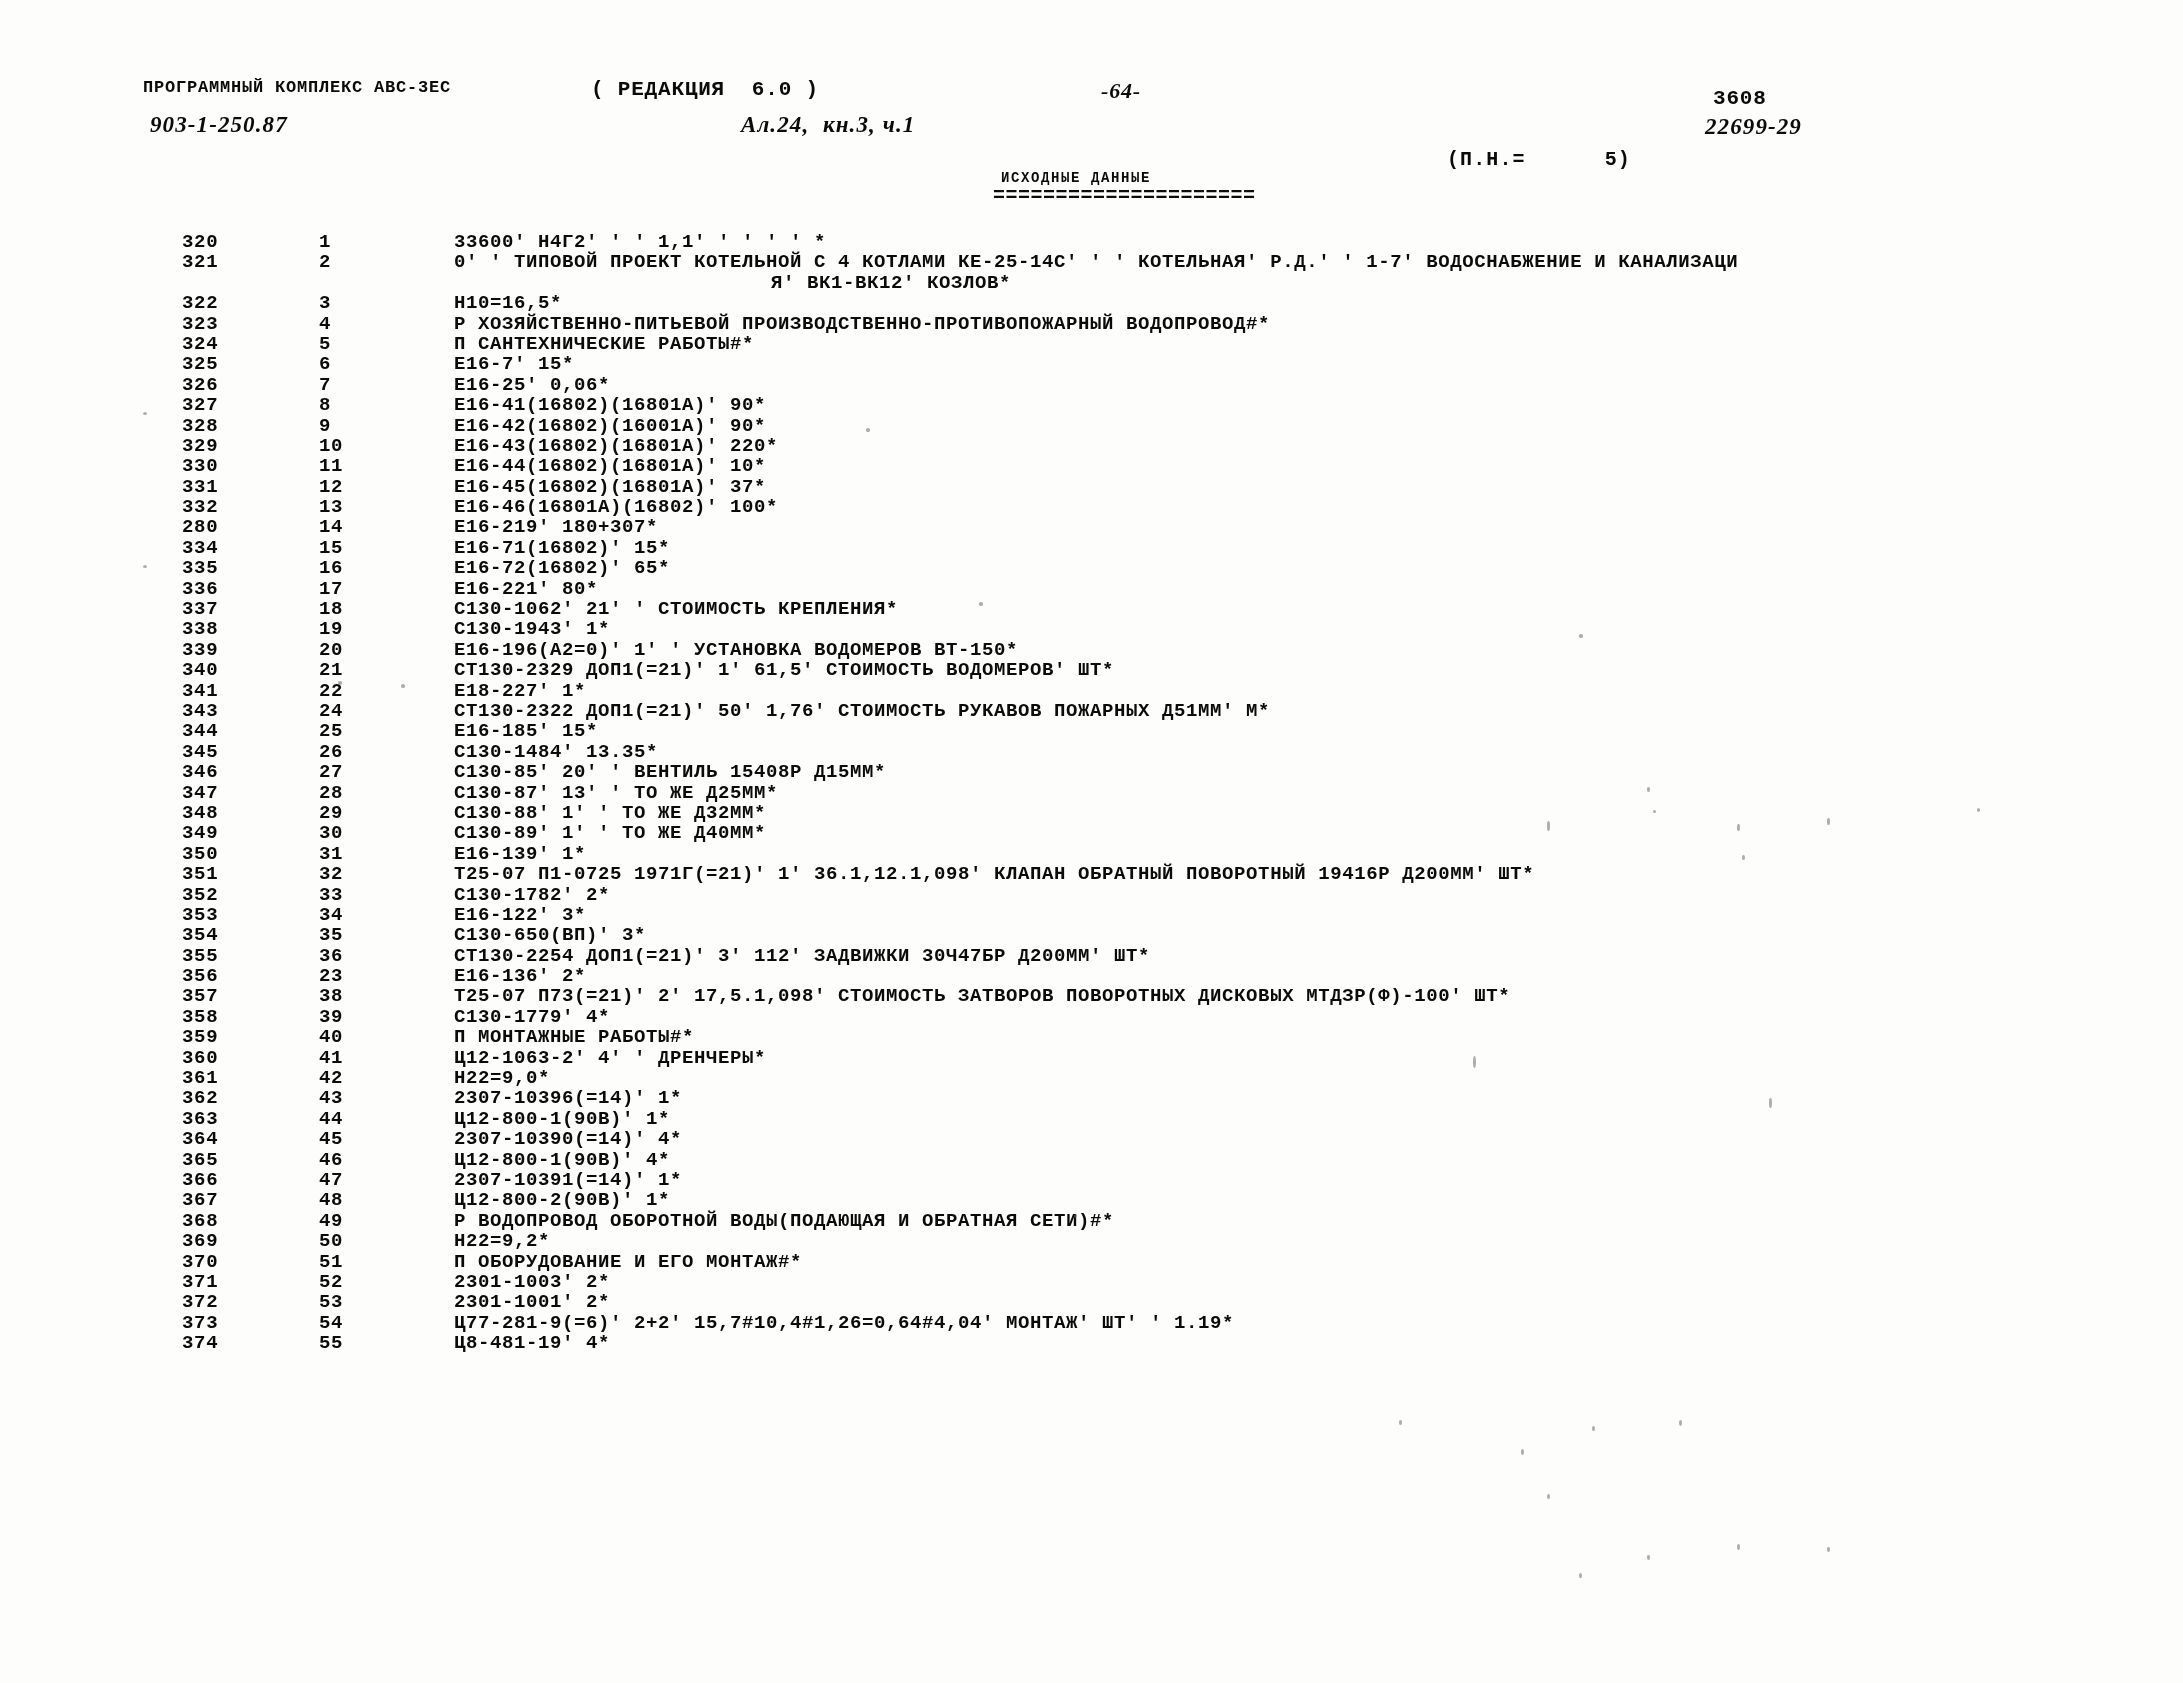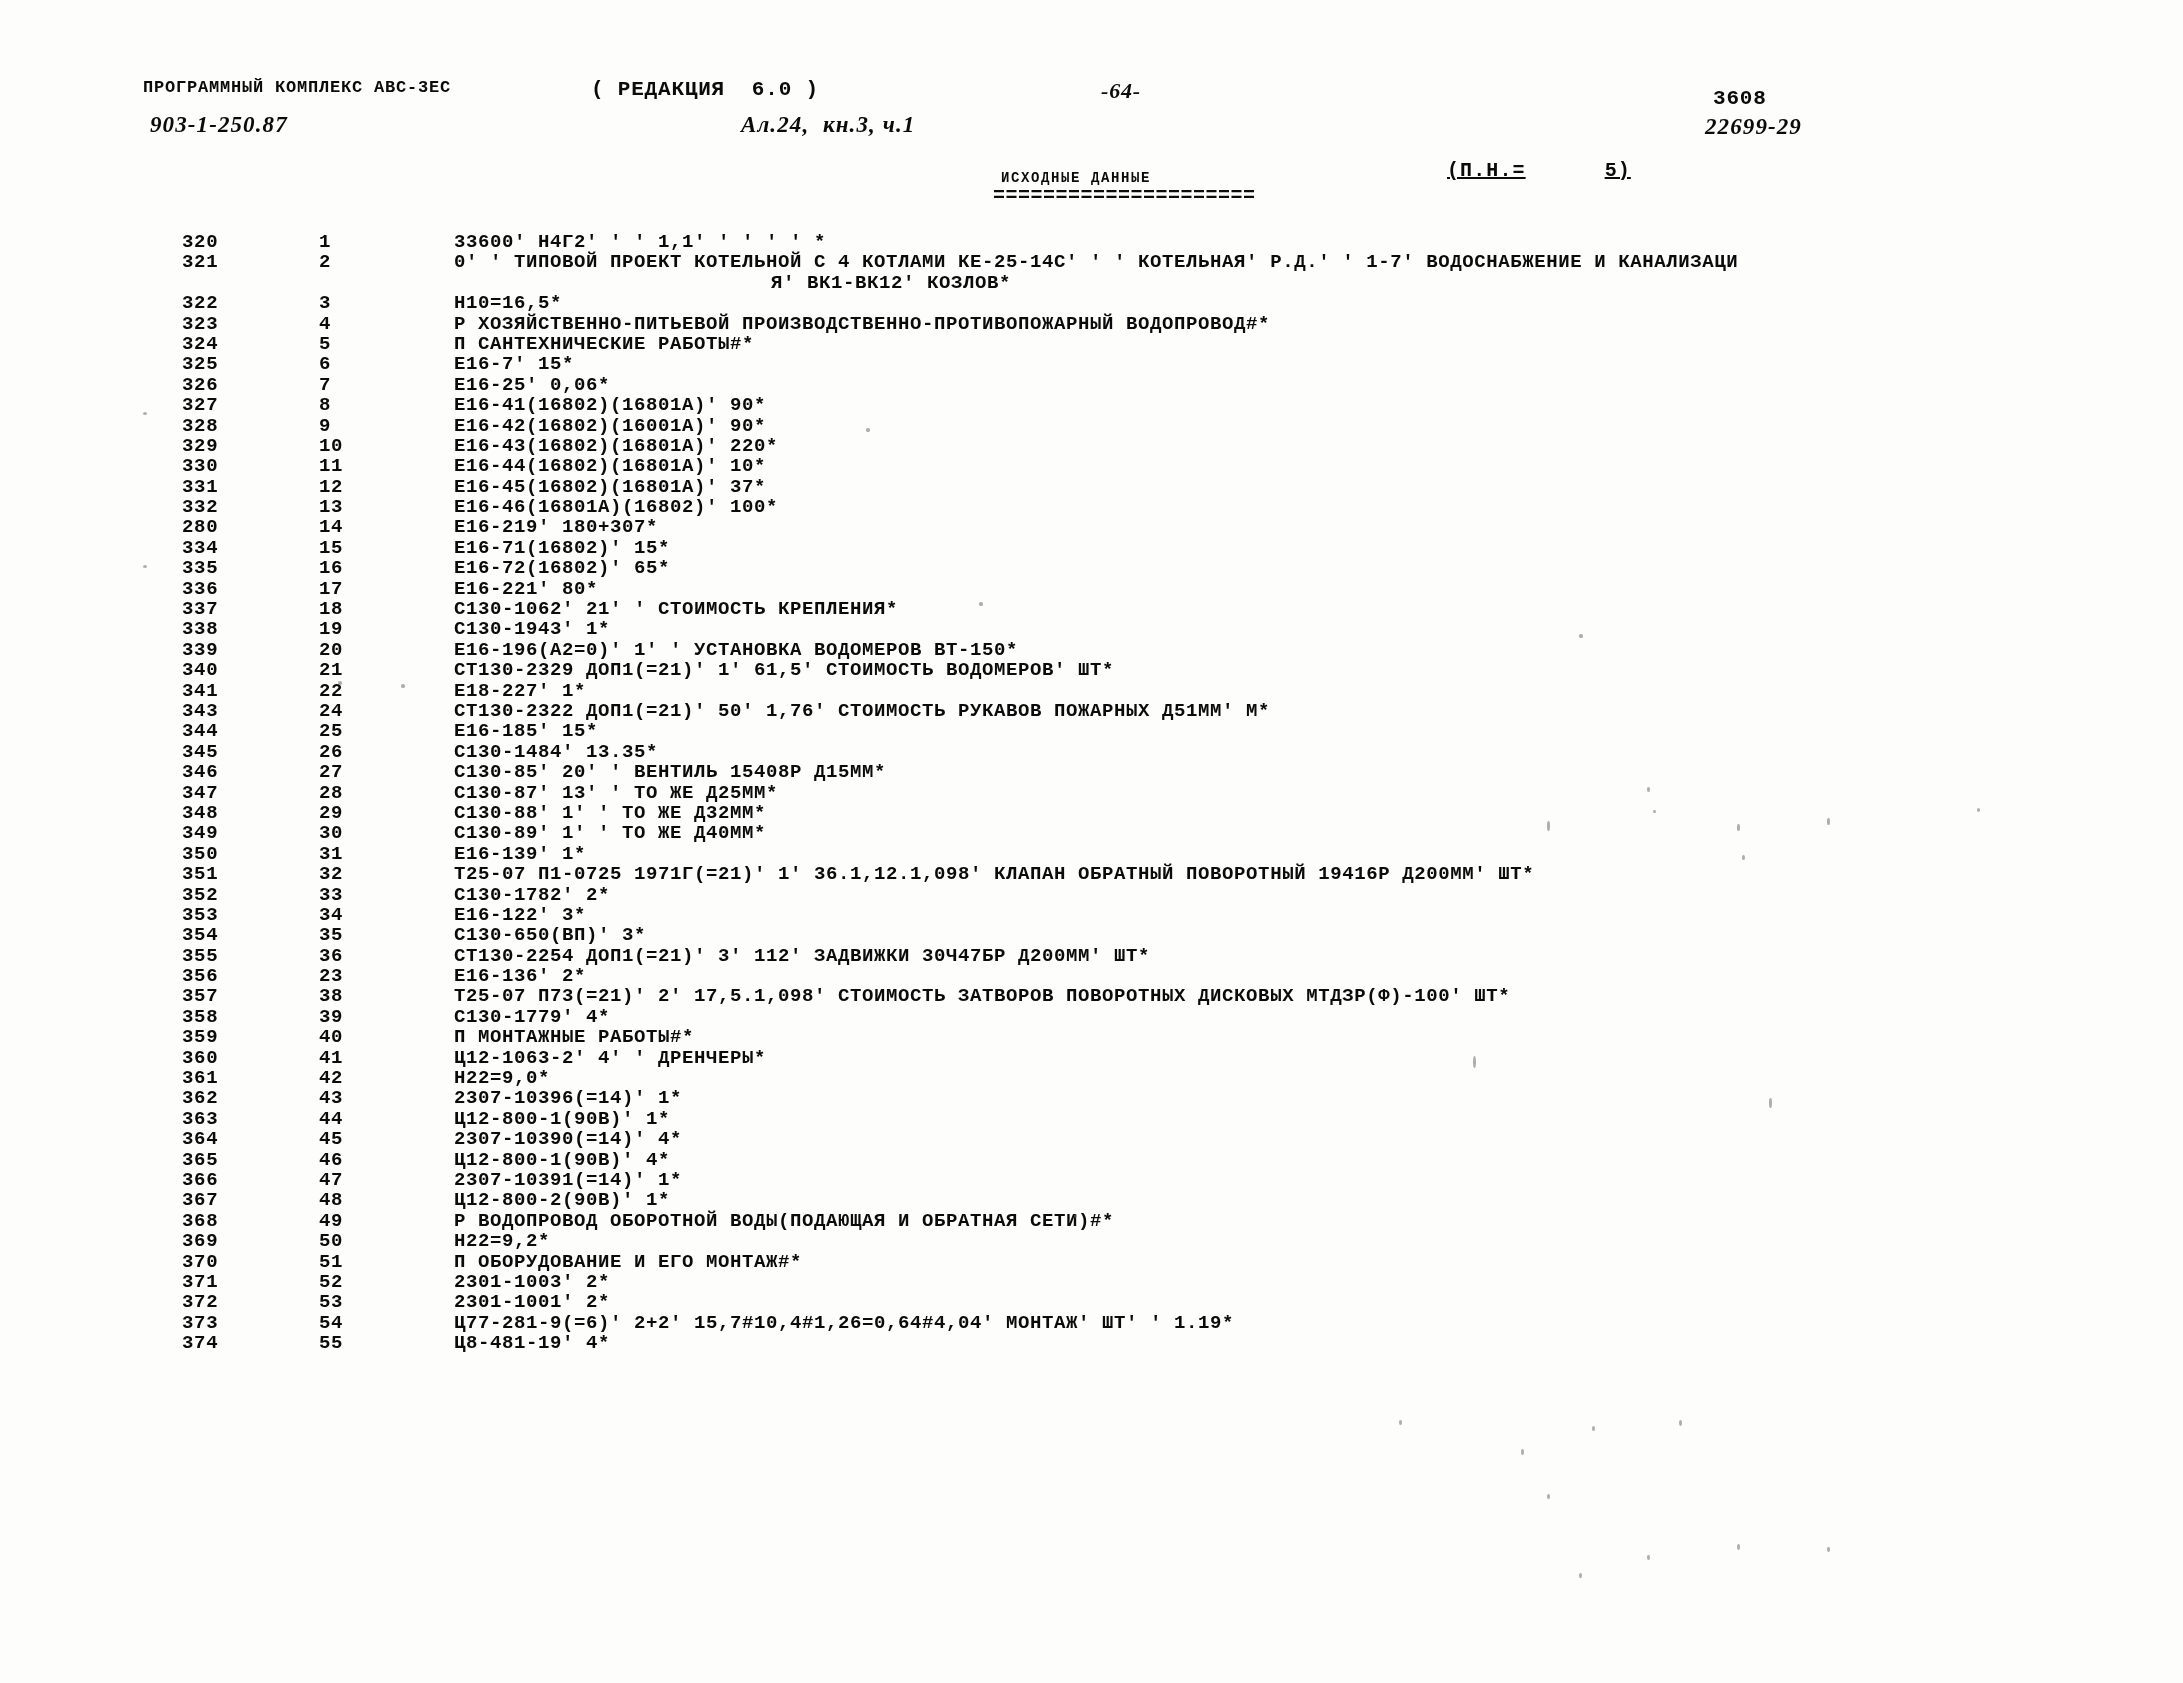--- a/index.html
+++ b/index.html
@@ -89,26 +89,25 @@
     left: 993px;
     top: 184px;
     font-size: 20px;
     font-weight: 700;
     letter-spacing: 0.5px;
     white-space: pre;
   }
   .sect-param {
     position: absolute;
     left: 1447px;
-    top: 159px;
+    top: 148px;
     font-size: 20px;
     font-weight: 700;
     letter-spacing: 1.1px;
     white-space: pre;
-    text-decoration: underline;
   }
 
   
   #listing {
     position: absolute;
     left: 0;
     top: 231px;
     width: 2009px;
   }
   .row {

